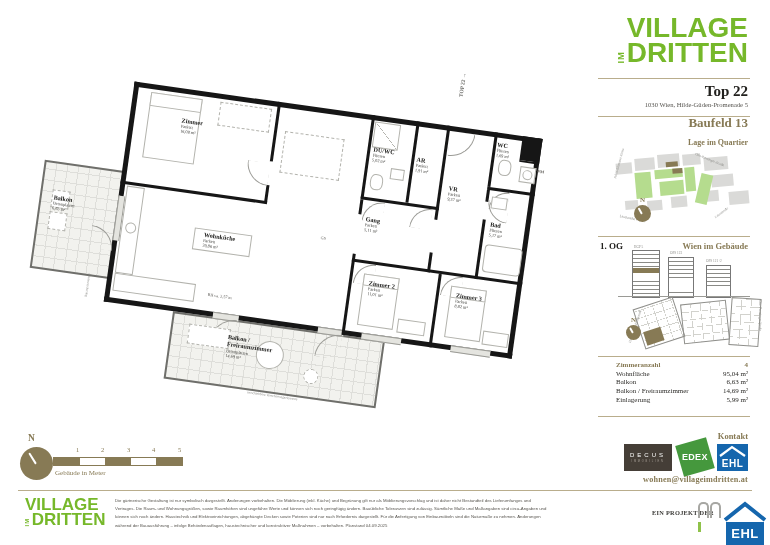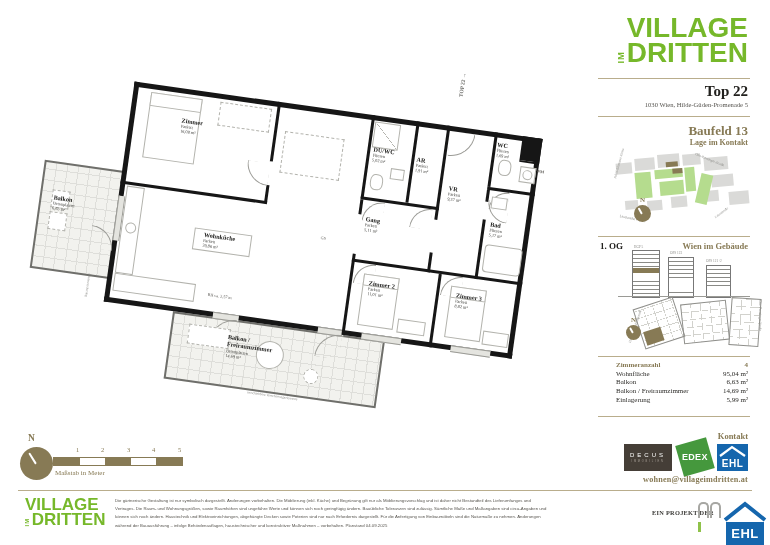--- a/index.html
+++ b/index.html
@@ -221,22 +221,22 @@
     </span>
   </div>
 
   <div class="hr" style="left:598px;top:78px;width:152px;"></div>
 
   <div class="abs r" style="left:598px;top:83px;width:150px;font-size:15px;font-weight:700;color:#22211e;">Top 22</div>
   <div class="abs r" style="left:598px;top:101px;width:150px;font-size:6.6px;color:#55534e;">1030 Wien, Hilde-Güden-Promenade 5</div>
 
   <div class="hr" style="left:598px;top:116px;width:152px;"></div>
 
-  <div class="abs r sec-title" style="left:598px;top:123px;width:150px;font-size:13px;">Baufeld 13</div>
-  <div class="abs r sec-title" style="left:598px;top:138px;width:150px;font-size:8px;">Lage im Kontakt</div>
+  <div class="abs r sec-title" style="left:598px;top:115px;width:150px;font-size:13px;">Baufeld 13</div>
+  <div class="abs r sec-title" style="left:598px;top:138px;width:150px;font-size:8px;">Lage im Quartier</div>
 
   <div class="abs" style="left:612px;top:148px;width:140px;height:82px;">
     <div class="abs" style="left:0;top:0;width:140px;height:82px;transform:rotate(-5deg);">
       <div class="block" style="left:6px;top:10px;width:16px;height:11px;background:#dadad8;"></div>
       <div class="block" style="left:25px;top:7px;width:20px;height:12px;background:#dadad8;"></div>
       <div class="block" style="left:48px;top:5px;width:22px;height:13px;background:#dadad8;"></div>
       <div class="block" style="left:73px;top:7px;width:18px;height:11px;background:#dadad8;"></div>
       <div class="block" style="left:94px;top:12px;width:24px;height:13px;background:#dadad8;"></div>
       <div class="block" style="left:100px;top:30px;width:22px;height:12px;background:#dadad8;"></div>
       <div class="block" style="left:88px;top:45px;width:18px;height:11px;background:#dadad8;"></div>
@@ -344,21 +344,21 @@
   <div class="scale-num" style="left:127px;top:446px;">3</div>
   <div class="scale-num" style="left:152px;top:446px;">4</div>
   <div class="scale-num" style="left:178px;top:446px;">5</div>
   <div class="abs" style="left:53px;top:457px;width:128px;height:7px;border:1px solid #877a55;display:flex;">
     <div style="flex:1;background:#877a55;"></div>
     <div style="flex:1;background:#fff;"></div>
     <div style="flex:1;background:#877a55;"></div>
     <div style="flex:1;background:#fff;"></div>
     <div style="flex:1;background:#877a55;"></div>
   </div>
-  <div class="abs accent" style="left:55px;top:469px;font-size:7px;">Maßstab in Meter</div>
+  <div class="abs accent" style="left:55px;top:469px;font-size:7px;">Gebäude in Meter</div>
 
   <div class="hr" style="left:18px;top:490px;width:734px;"></div>
 
   <div class="abs brand" style="left:25px;top:498px;width:70px;font-size:17px;align-items:flex-start;">
     <span>VILLAGE</span>
     <span class="row2">
       <span class="im">IM</span>
       <span>DRITTEN</span>
     </span>
   </div>

